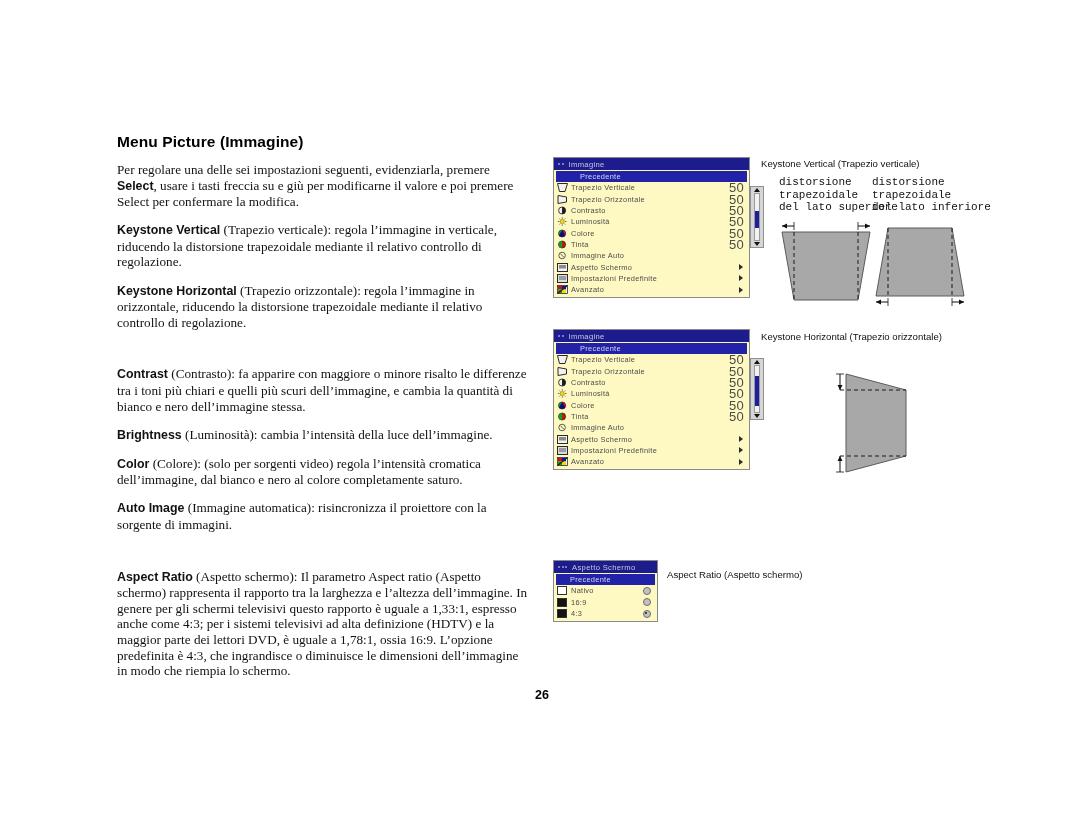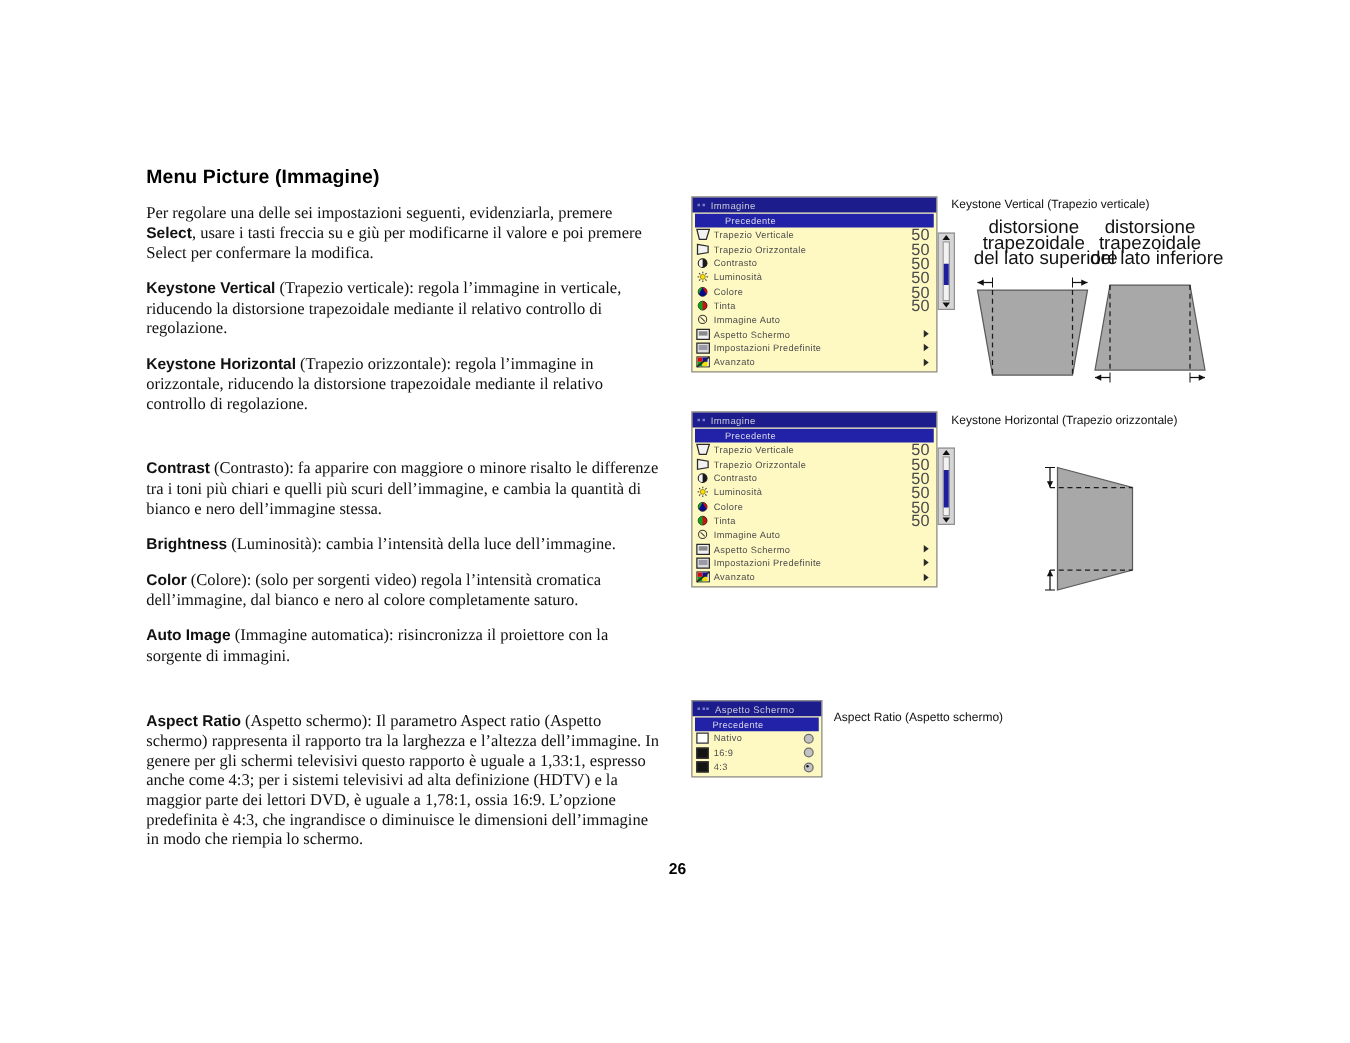--- a/index.html
+++ b/index.html
@@ -195,24 +195,23 @@
   
   .fig-caption {
     position: absolute;
     font-family: "Liberation Sans", "DejaVu Sans", sans-serif;
     font-size: 9.6px;
     color: #111;
     white-space: nowrap;
   }
   .fig-sublabel {
     position: absolute;
-    font-family: Liberation Sans, sans-serif;
-    font-size: 15px;
+    font-family: Liberation Mono, monospace;
+    font-size: 11px;
     color: #111;
-    text-align: center;
     line-height: 12.5px;
     white-space: nowrap;
   }
   svg { display: block; overflow: visible; }
 </style>
 </head>
 <body>
 
 <div class="page">
 

